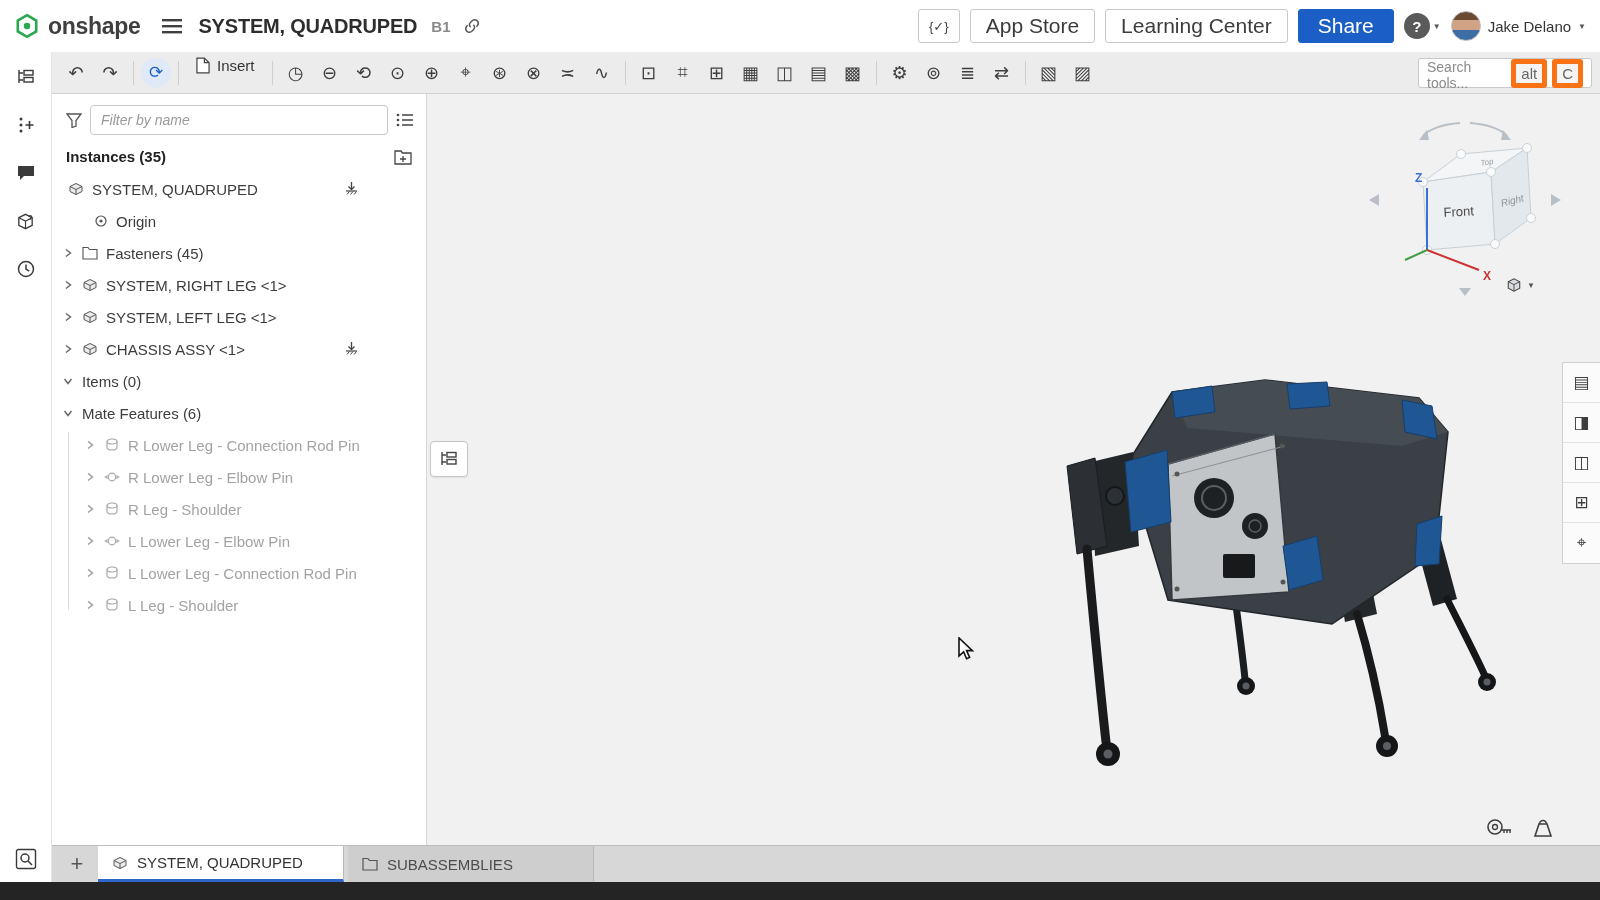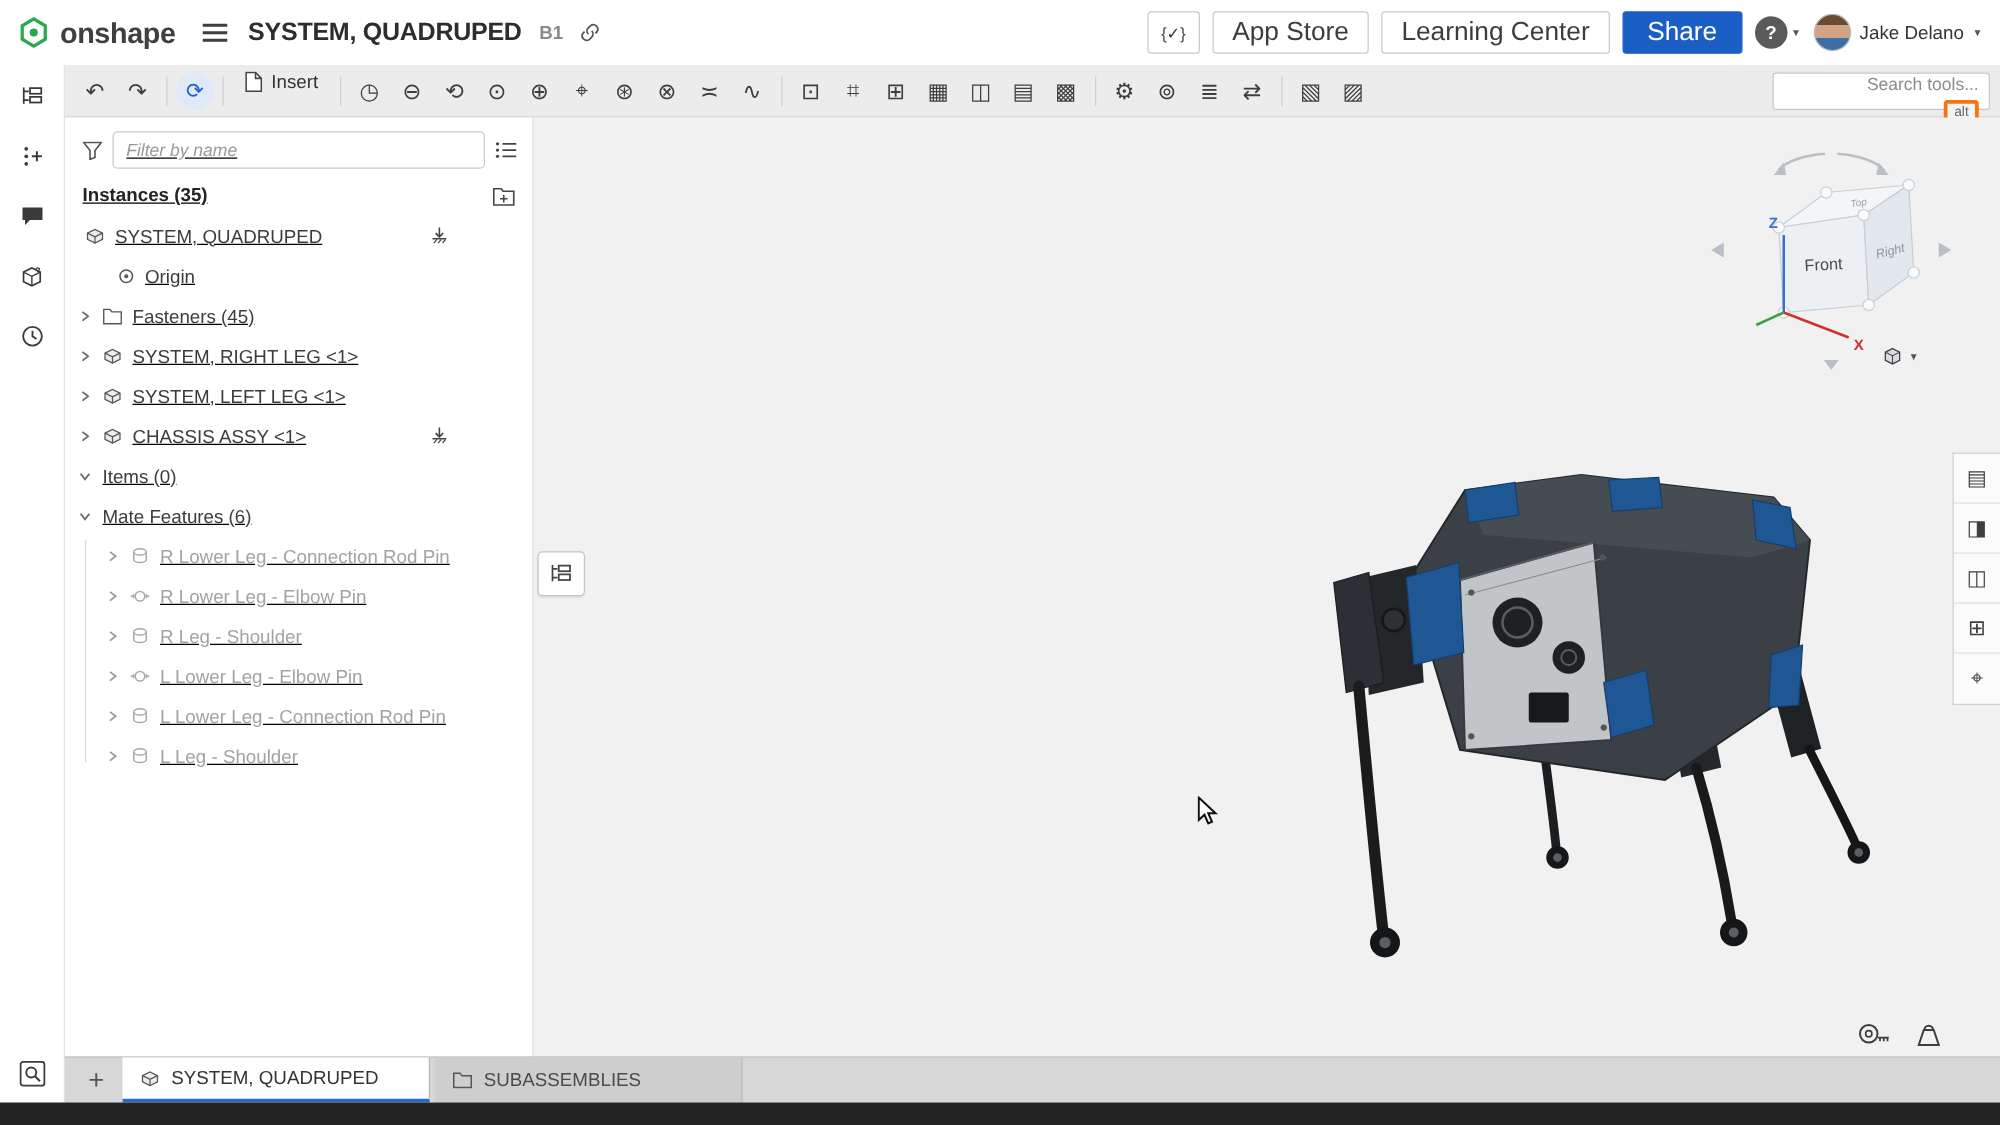--- a/index.html
+++ b/index.html
@@ -33,26 +33,26 @@
   .strip-bottom { margin-top:auto; margin-bottom:10px; }
 
   .rightcol { flex:1; display:flex; flex-direction:column; min-width:0; }
 
   
   .toolbar { height:42px; flex:none; background:#ececec; border-bottom:1px solid #d2d2d2; display:flex; align-items:center; padding:0 8px; gap:2px; }
   .ticon { width:32px; height:32px; display:flex; align-items:center; justify-content:center; font-size:18px; color:#3e3e3e; border-radius:3px; cursor:pointer; flex:none; }
   .ticon.sync { width:30px; height:30px; color:#1f62c9; background:#dfe9f8; border-radius:50%; font-size:17px; }
   .tsep { width:1px; height:24px; background:#cfcfcf; margin:0 5px; flex:none; }
   .insert-btn { display:flex; align-items:flex-start; gap:7px; height:32px; padding:0 10px; font-size:15px; color:#333; cursor:pointer; border-radius:3px; }
-  .search-tools { margin-left:auto; width:174px; height:30px; background:#fff; border:1px solid #c9c9c9; border-radius:3px; display:flex; align-items:flex-end; padding:0 8px; gap:5px; color:#8b8b8b; font-size:14px; cursor:text;flex-direction:column; }
+  .search-tools { margin-left:auto; width:174px; height:30px; background:#fff; border:1px solid #c9c9c9; border-radius:3px; display:flex; align-items:flex-start; padding:0 8px; gap:5px; color:#8b8b8b; font-size:14px; cursor:text; }
   .search-tools .ph { flex:1; }
-  .kbd { font-size:11px; border:3px solid #f97316; background:#f4f4f4; border-radius:3px; padding:1px 5px; color:#666; }
-
-  
-  .mainrow { flex:1; display:flex; min-height:0; position:relative;text-decoration:underline; }
+  .kbd { font-size:15px; border:5px solid #f97316; background:#f4f4f4; border-radius:3px; padding:1px 5px; color:#666; }
+
+  
+  .mainrow { flex:1; display:flex; min-height:0; position:relative; }
   .treepanel { width:375px; flex:none; background:#fff; border-right:1px solid #d5d5d5; position:relative; overflow:hidden; }
   .filterrow { display:flex; align-items:center; gap:8px; padding:11px 12px 9px 14px; }
   .filterinput { flex:1; height:30px; border:1px solid #c9c9c9; border-radius:4px; padding:0 10px; font-size:14px; color:#555; font-family:"Liberation Sans",sans-serif; outline:none; }
   .filterinput::placeholder { color:#9a9a9a; font-style:italic; }
   .instancesrow { display:flex; align-items:center; padding:4px 14px 8px; font-size:15px; font-weight:bold; color:#222; }
   .instancesrow .spacer { flex:1; }
   .trow { height:32px; display:flex; align-items:center; font-size:15px; color:#3c3c3c; gap:8px; position:relative; cursor:pointer; }
   .trow .lbl { white-space:nowrap; }
   .trow.muted { color:#a3a3a3; }
   .p0 { padding-left:16px; }

